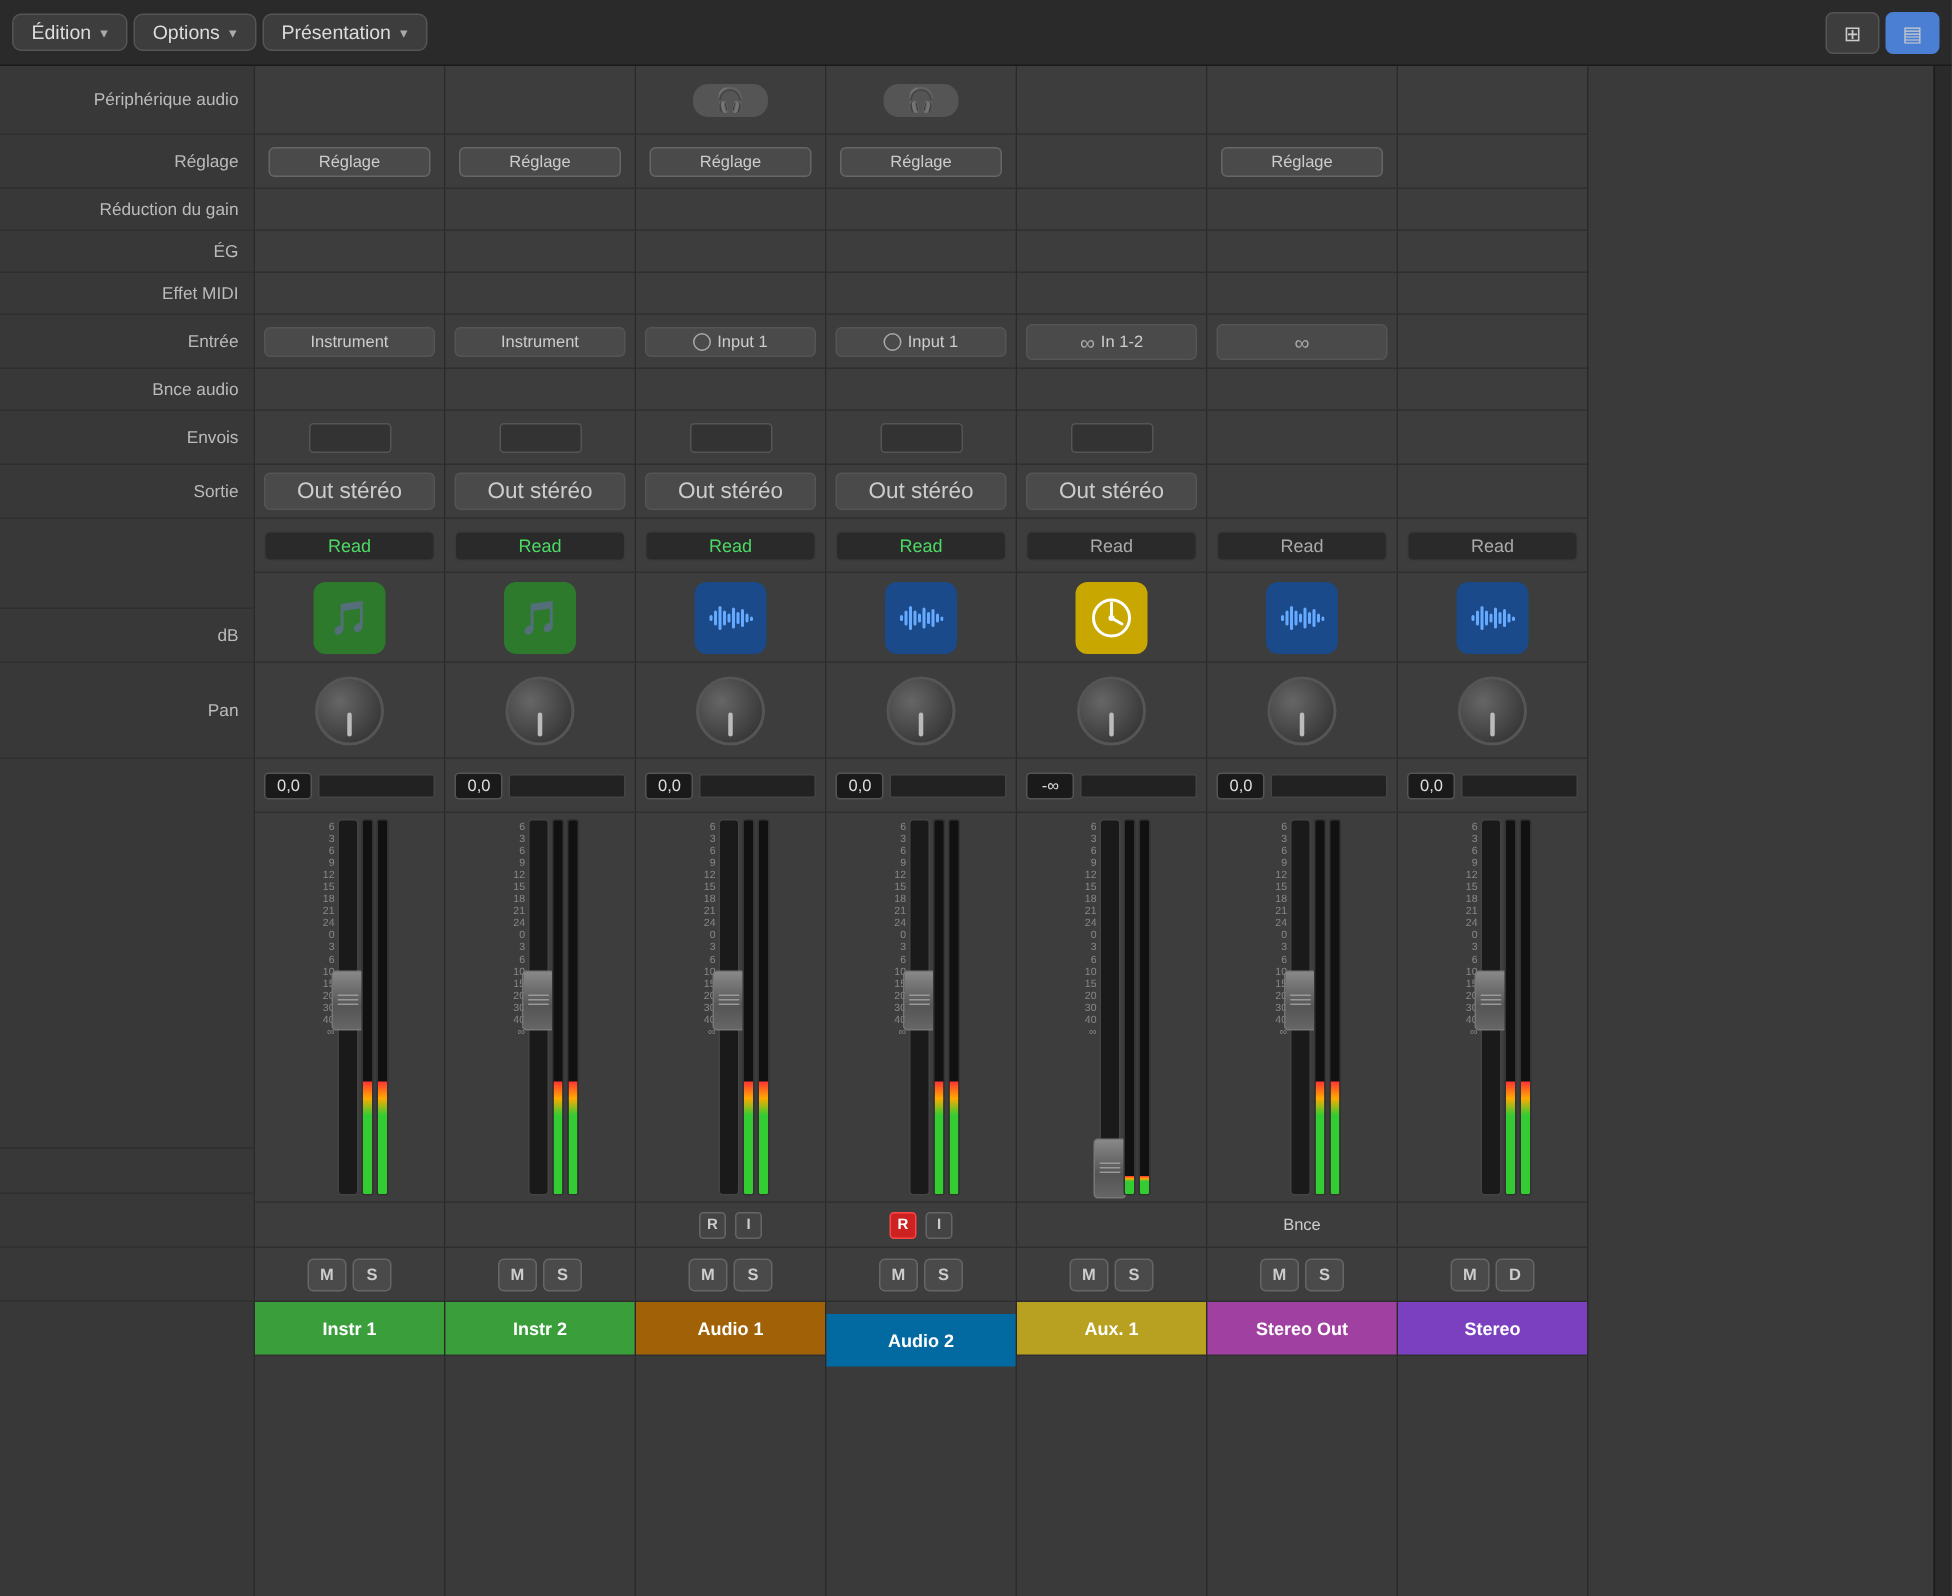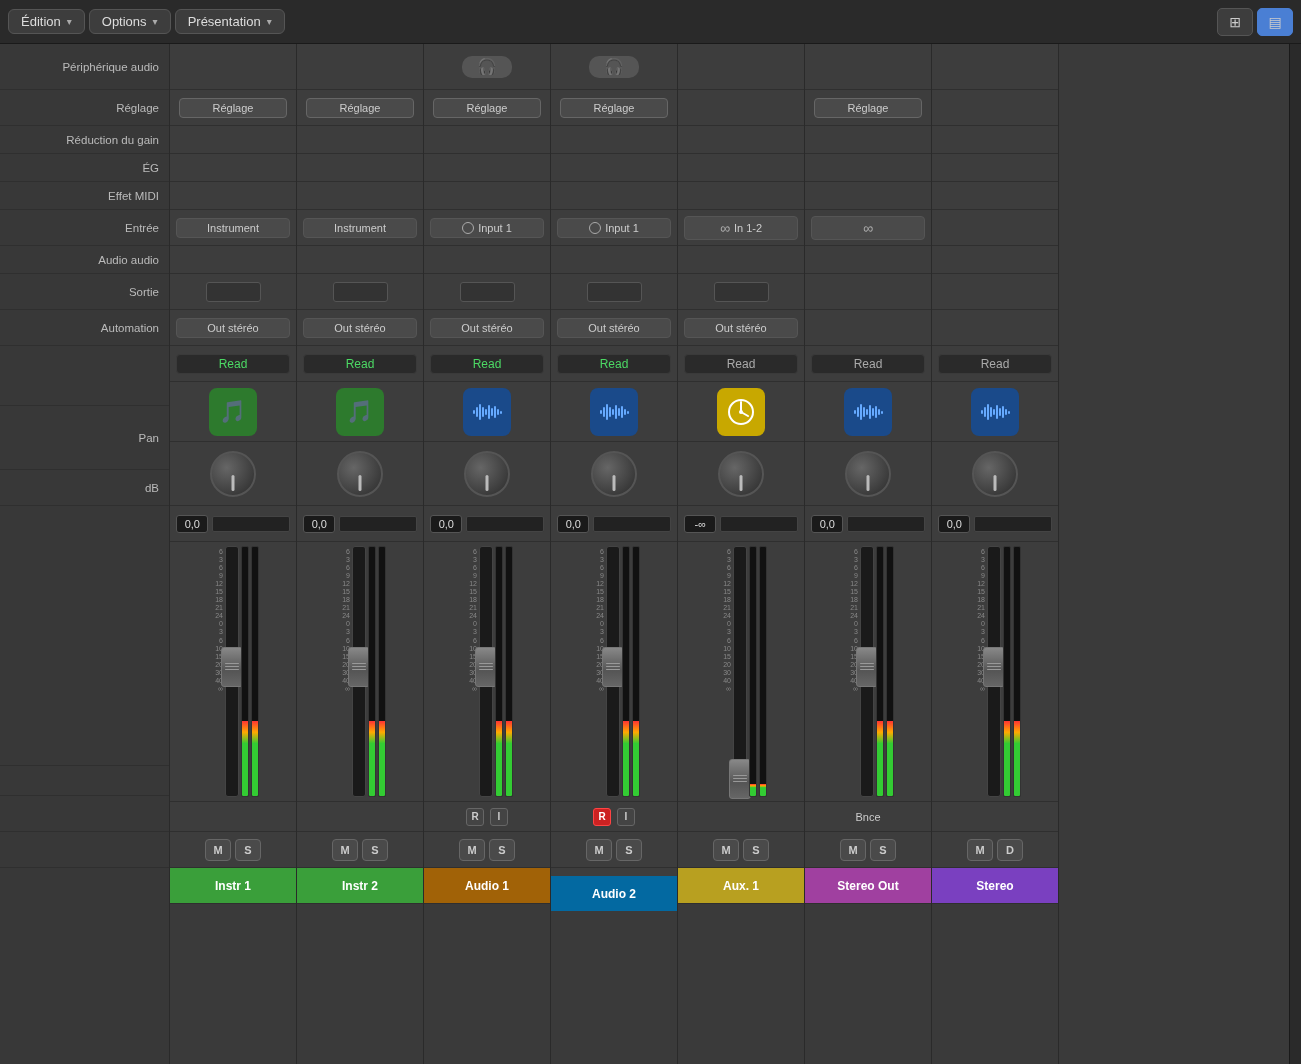--- a/index.html
+++ b/index.html
@@ -144,21 +144,21 @@
       gap: 4px;
       width: 90%;
       justify-content: center;
     }
 
     .btn-output {
       background: #4a4a4a;
       border: 1px solid #555;
       border-radius: 4px;
       color: #ccc;
-      font-size: 11px;
+      font-size: 15px;
       padding: 3px 6px;
       cursor: pointer;
       width: 90%;
       text-align: center;
     }
 
     .automation-read {
       color: #4cd964;
       font-size: 12px;
       font-weight: 500;
@@ -447,34 +447,34 @@
     <div class="label-cell row-eq">
       <span>ÉG</span>
     </div>
     <div class="label-cell row-midi">
       <span>Effet MIDI</span>
     </div>
     <div class="label-cell row-input">
       <span>Entrée</span>
     </div>
     <div class="label-cell row-audio-effect">
-      <span>Audio audio</span>
+      <span>Bnce audio</span>
+    </div>
+    <div class="label-cell row-sends">
+      <span>Envois</span>
     </div>
     <div class="label-cell row-output">
       <span>Sortie</span>
     </div>
-    <div class="label-cell row-automation">
-      <span>Automation</span>
-    </div>
     <div class="label-cell row-icon"></div>
+    <div class="label-cell row-db">
+      <span>dB</span>
+    </div>
     <div class="label-cell row-pan">
       <span>Pan</span>
-    </div>
-    <div class="label-cell row-db">
-      <span>dB</span>
     </div>
     <div class="label-cell row-fader"></div>
     <div class="label-cell row-ri"></div>
     <div class="label-cell row-ms"></div>
     <div class="label-cell row-name"></div>
   </div>
 
   <div class="channels-area" id="channels-area">
   <div class="channel-col" style="width: 127px; flex-shrink: 0;">
         <div class="channel-cell row-audio-device"></div>

